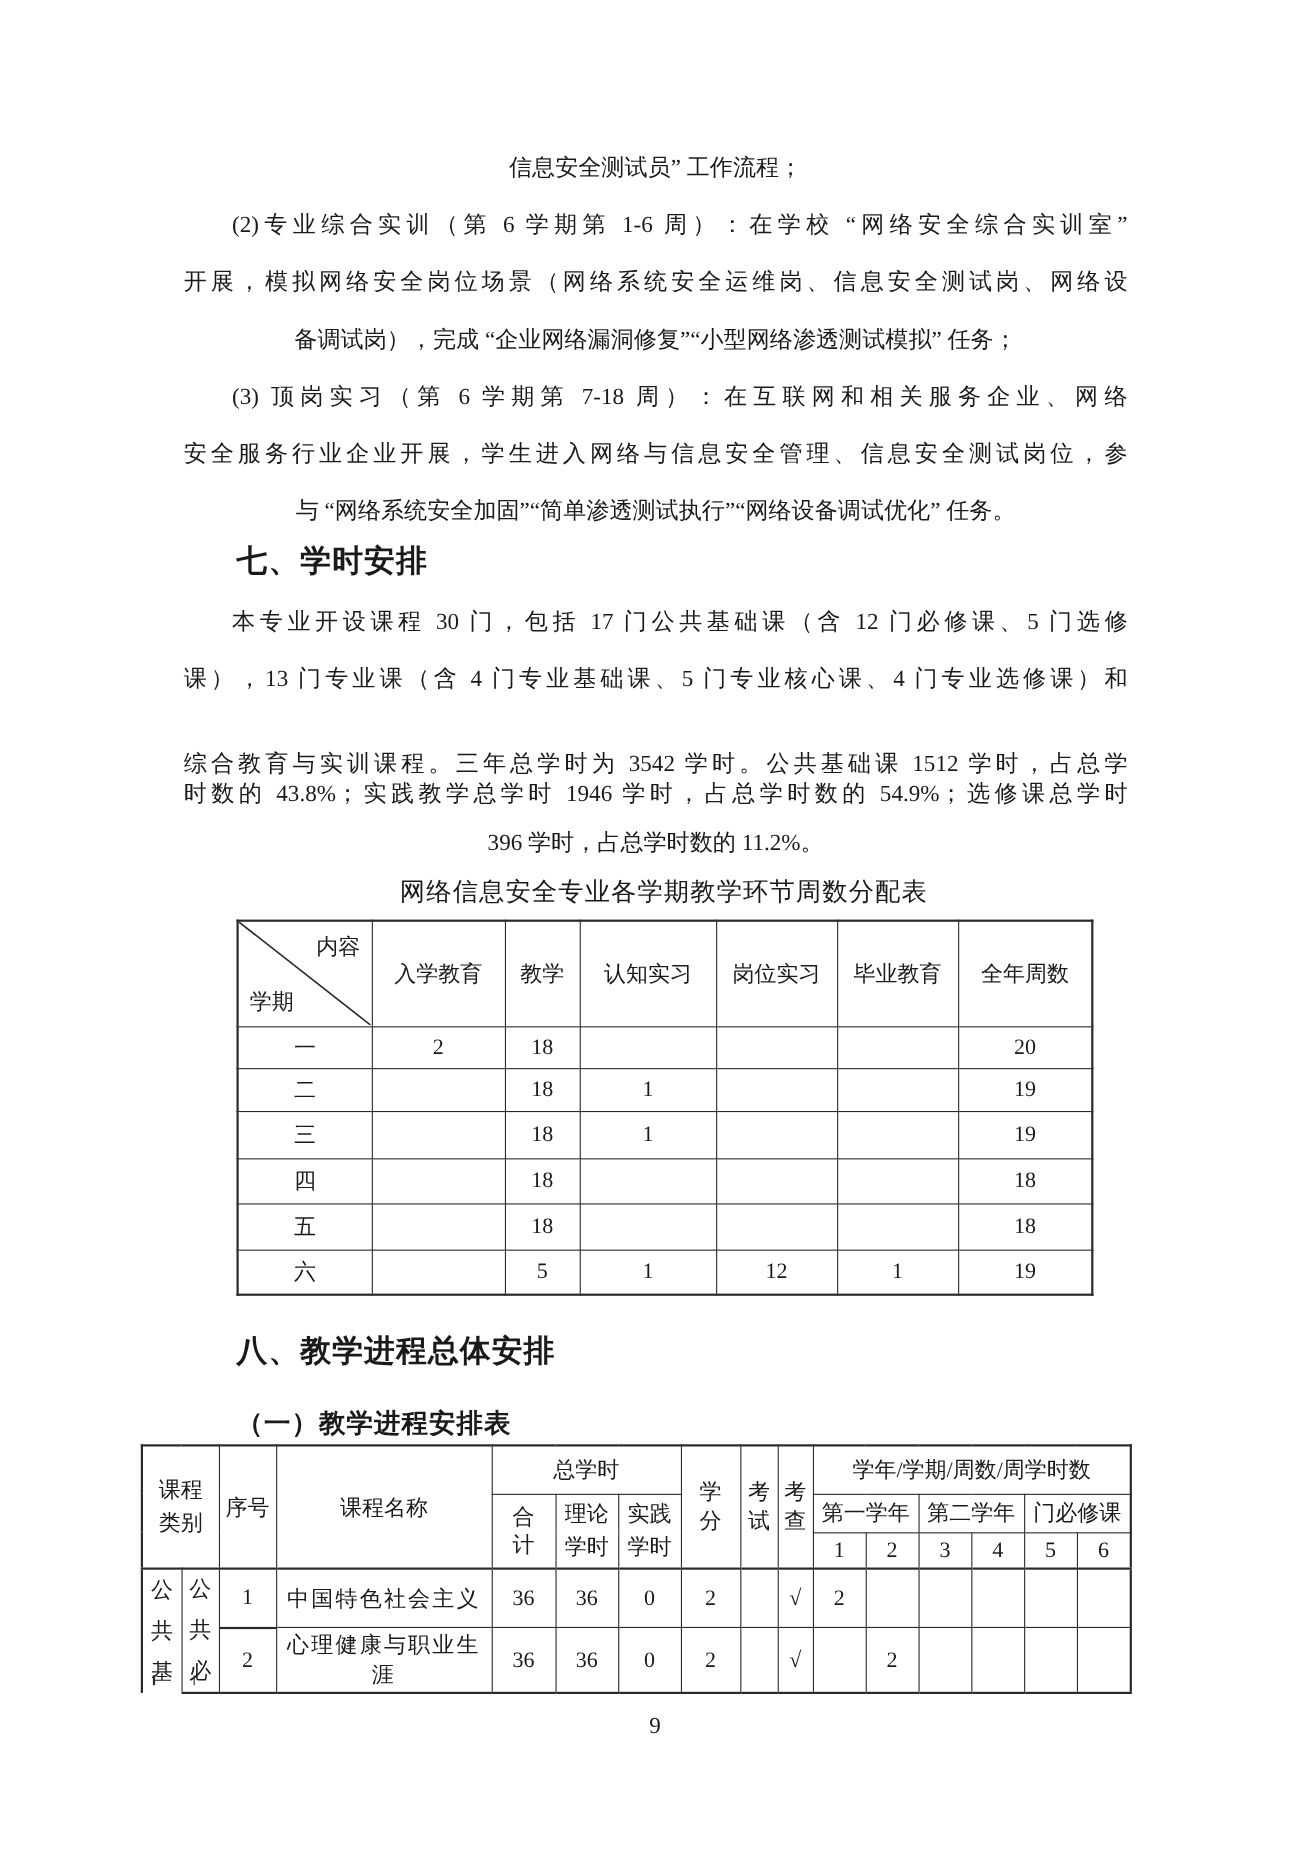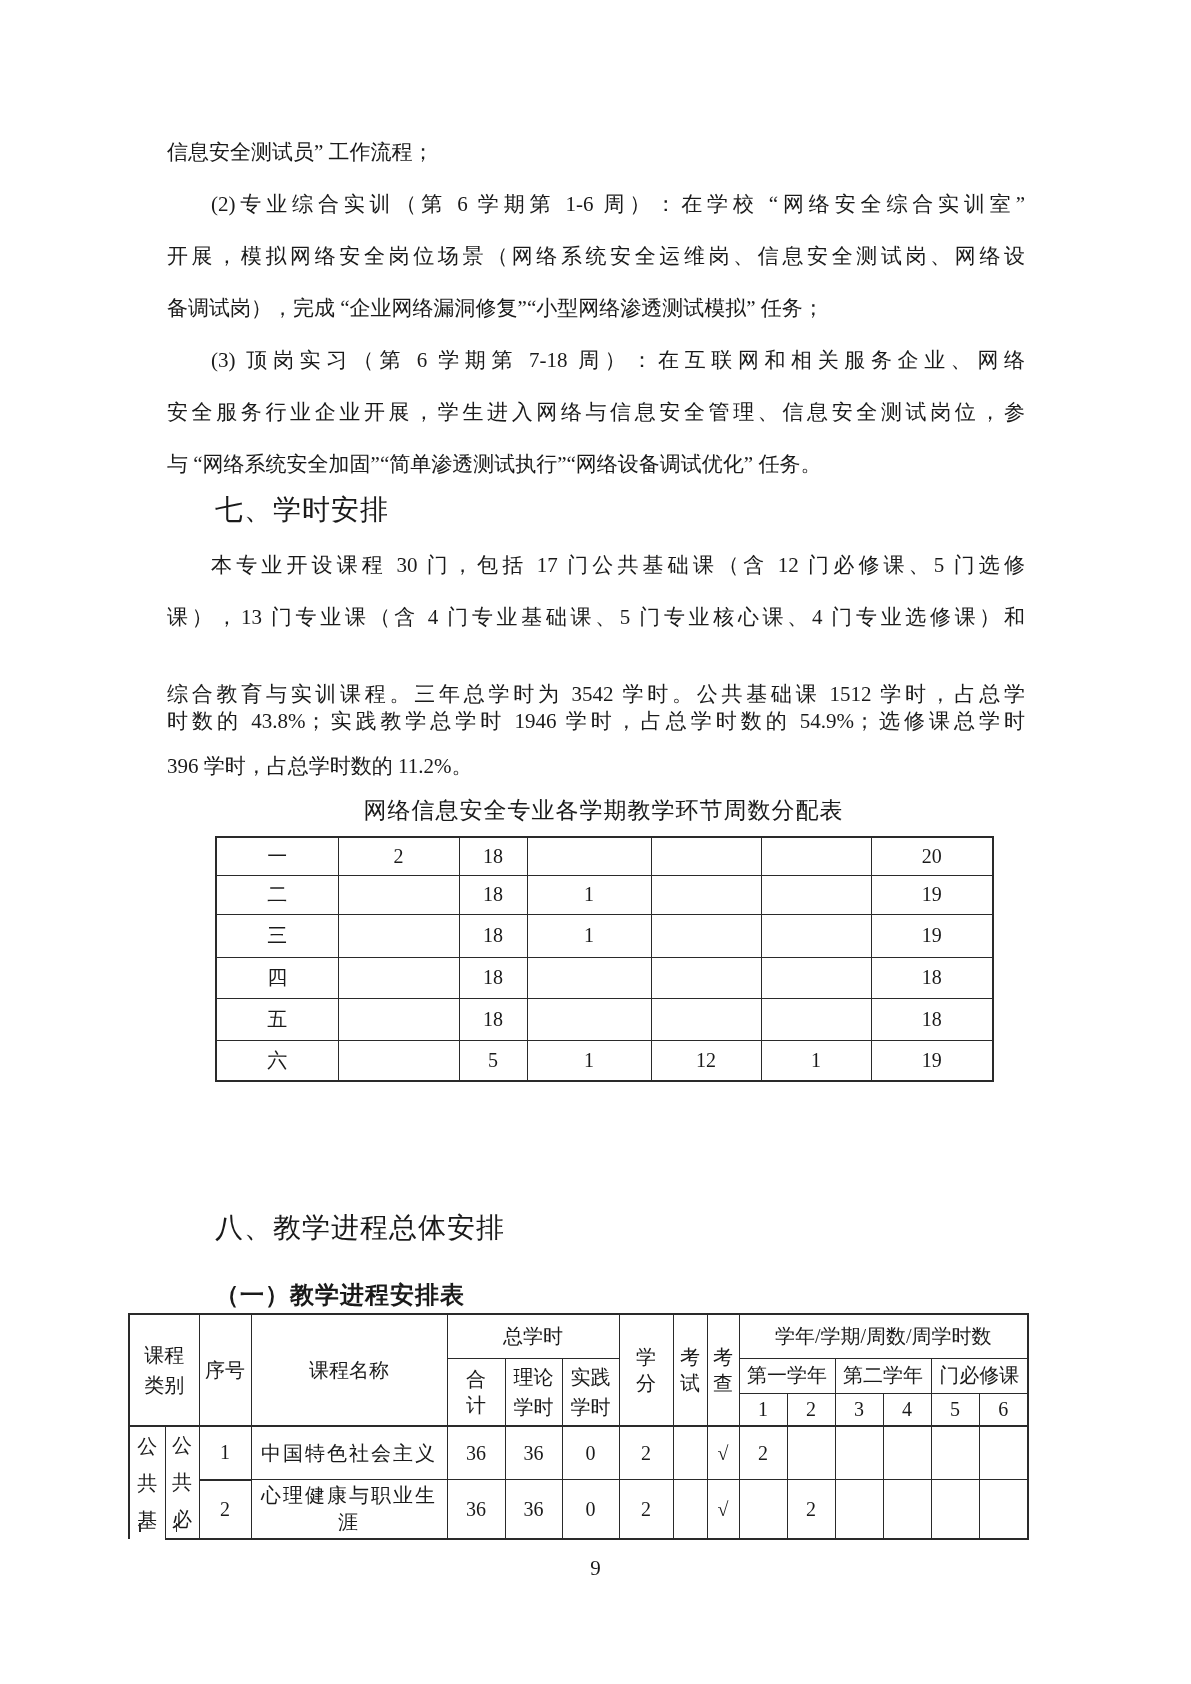--- a/index.html
+++ b/index.html
@@ -3,26 +3,26 @@
 <meta charset="utf-8">
 <style>
   html,body { margin:0; padding:0; background:#e8e8e8; }
   .page {
     position:relative; width:1191px; height:1684px; margin:0 auto;
     background:#ffffff; color:#1a1a1a; overflow:hidden;
     font-family:"Liberation Serif","DejaVu Serif",serif;
   }
   .tline {
     position:absolute; left:167px; width:858px; height:28px;
-    font-size:21px; line-height:28px; white-space:nowrap;
+    font-size:21px; line-height:28px; white-space:nowrap;text-align:center;
   }
   .just { white-space:normal; text-align:justify; text-align-last:justify; }
   .ind  { text-indent:44px; }
   .h-sec {
-    position:absolute; left:215px; font-size:28px; line-height:32px; font-weight:400;
+    position:absolute; left:215px; font-size:28px; line-height:32px; font-weight:700;
     font-family:"Liberation Sans","DejaVu Sans",sans-serif; letter-spacing:1px;
   }
   .h-sub {
     position:absolute; left:215px; font-size:24px; line-height:28px; font-weight:700;
     letter-spacing:1px;
   }
   .t1-title {
     position:absolute; left:215px; top:797px; width:777px;
     font-size:23px; line-height:28px; text-align:center; letter-spacing:1px;
   }
@@ -82,20 +82,35 @@
       <colgroup>
         <col style="width:122px">
           <col style="width:121px">
           <col style="width:68px">
         <col style="width:124px">
           <col style="width:110px">
           <col style="width:110px">
           <col style="width:122px">
       </colgroup>
       <tbody>
+          <tr style="height:96px">
+        <td class="corner">
+          <svg width="120" height="94" viewBox="0 0 120 94">
+            <line x1="0" y1="0" x2="120" y2="94" stroke="#2a2a2a" stroke-width="1.5"></line>
+          </svg>
+          <span class="ct">内容</span>
+          <span class="cb">学期</span>
+        </td>
+        <td>入学教育</td>
+        <td>教学</td>
+        <td>认知实习</td>
+        <td>岗位实习</td>
+        <td>毕业教育</td>
+        <td>全年周数</td>
+      </tr>
       <tr style="height:38px">
         <td>一</td>
         <td>2</td>
         <td>18</td>
         <td></td>
         <td></td>
         <td></td>
         <td>20</td>
       </tr>
       <tr style="height:39px">

